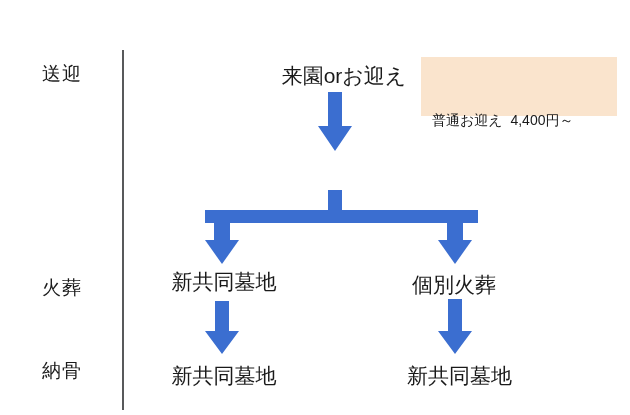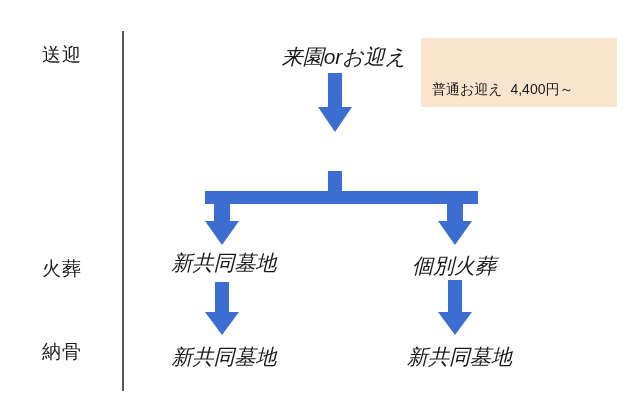--- a/index.html
+++ b/index.html
@@ -5,21 +5,21 @@
   html, body { margin: 0; padding: 0; background: #ffffff; }
   .canvas {
     position: relative;
     width: 630px;
     height: 415px;
     background: #ffffff;
     font-family: "Liberation Sans", sans-serif;
     color: #1a1a1a;
     overflow: hidden;
   }
-  .abs { position: absolute; }
+  .abs { position: absolute; margin-top: 19px; }
 
   
   .stage-label {
     left: 24px;
     width: 76px;
     text-align: center;
     font-size: 19px;
     line-height: 24px;
     font-weight: 500;
     letter-spacing: 1px;
@@ -34,35 +34,34 @@
     background: #58595b;
   }
 
   
   .node {
     text-align: center;
     font-size: 21px;
     line-height: 24px;
     font-weight: 500;
     width: 200px;
-    font-style: italic;
   }
   .node-left-align { text-align: left; width: 160px; }
   .node .line { display: block; }
   .node-multiline { line-height: 26px; }
 
   
   .note-box {
     left: 421px;
     top: 38px;
     width: 196px;
-    height: 69px;
+    height: 59px;
     background: #fae4cd;
     box-sizing: border-box;
-    padding: 9px 0 0 11px;
+    padding: 21px 0 0 11px;
     font-size: 14px;
     line-height: 17px;
     font-weight: 500;
     white-space: pre;
   }
   .note-box .note-line { display: block; }
 
   svg { display: block; }
 </style>
 </head>

